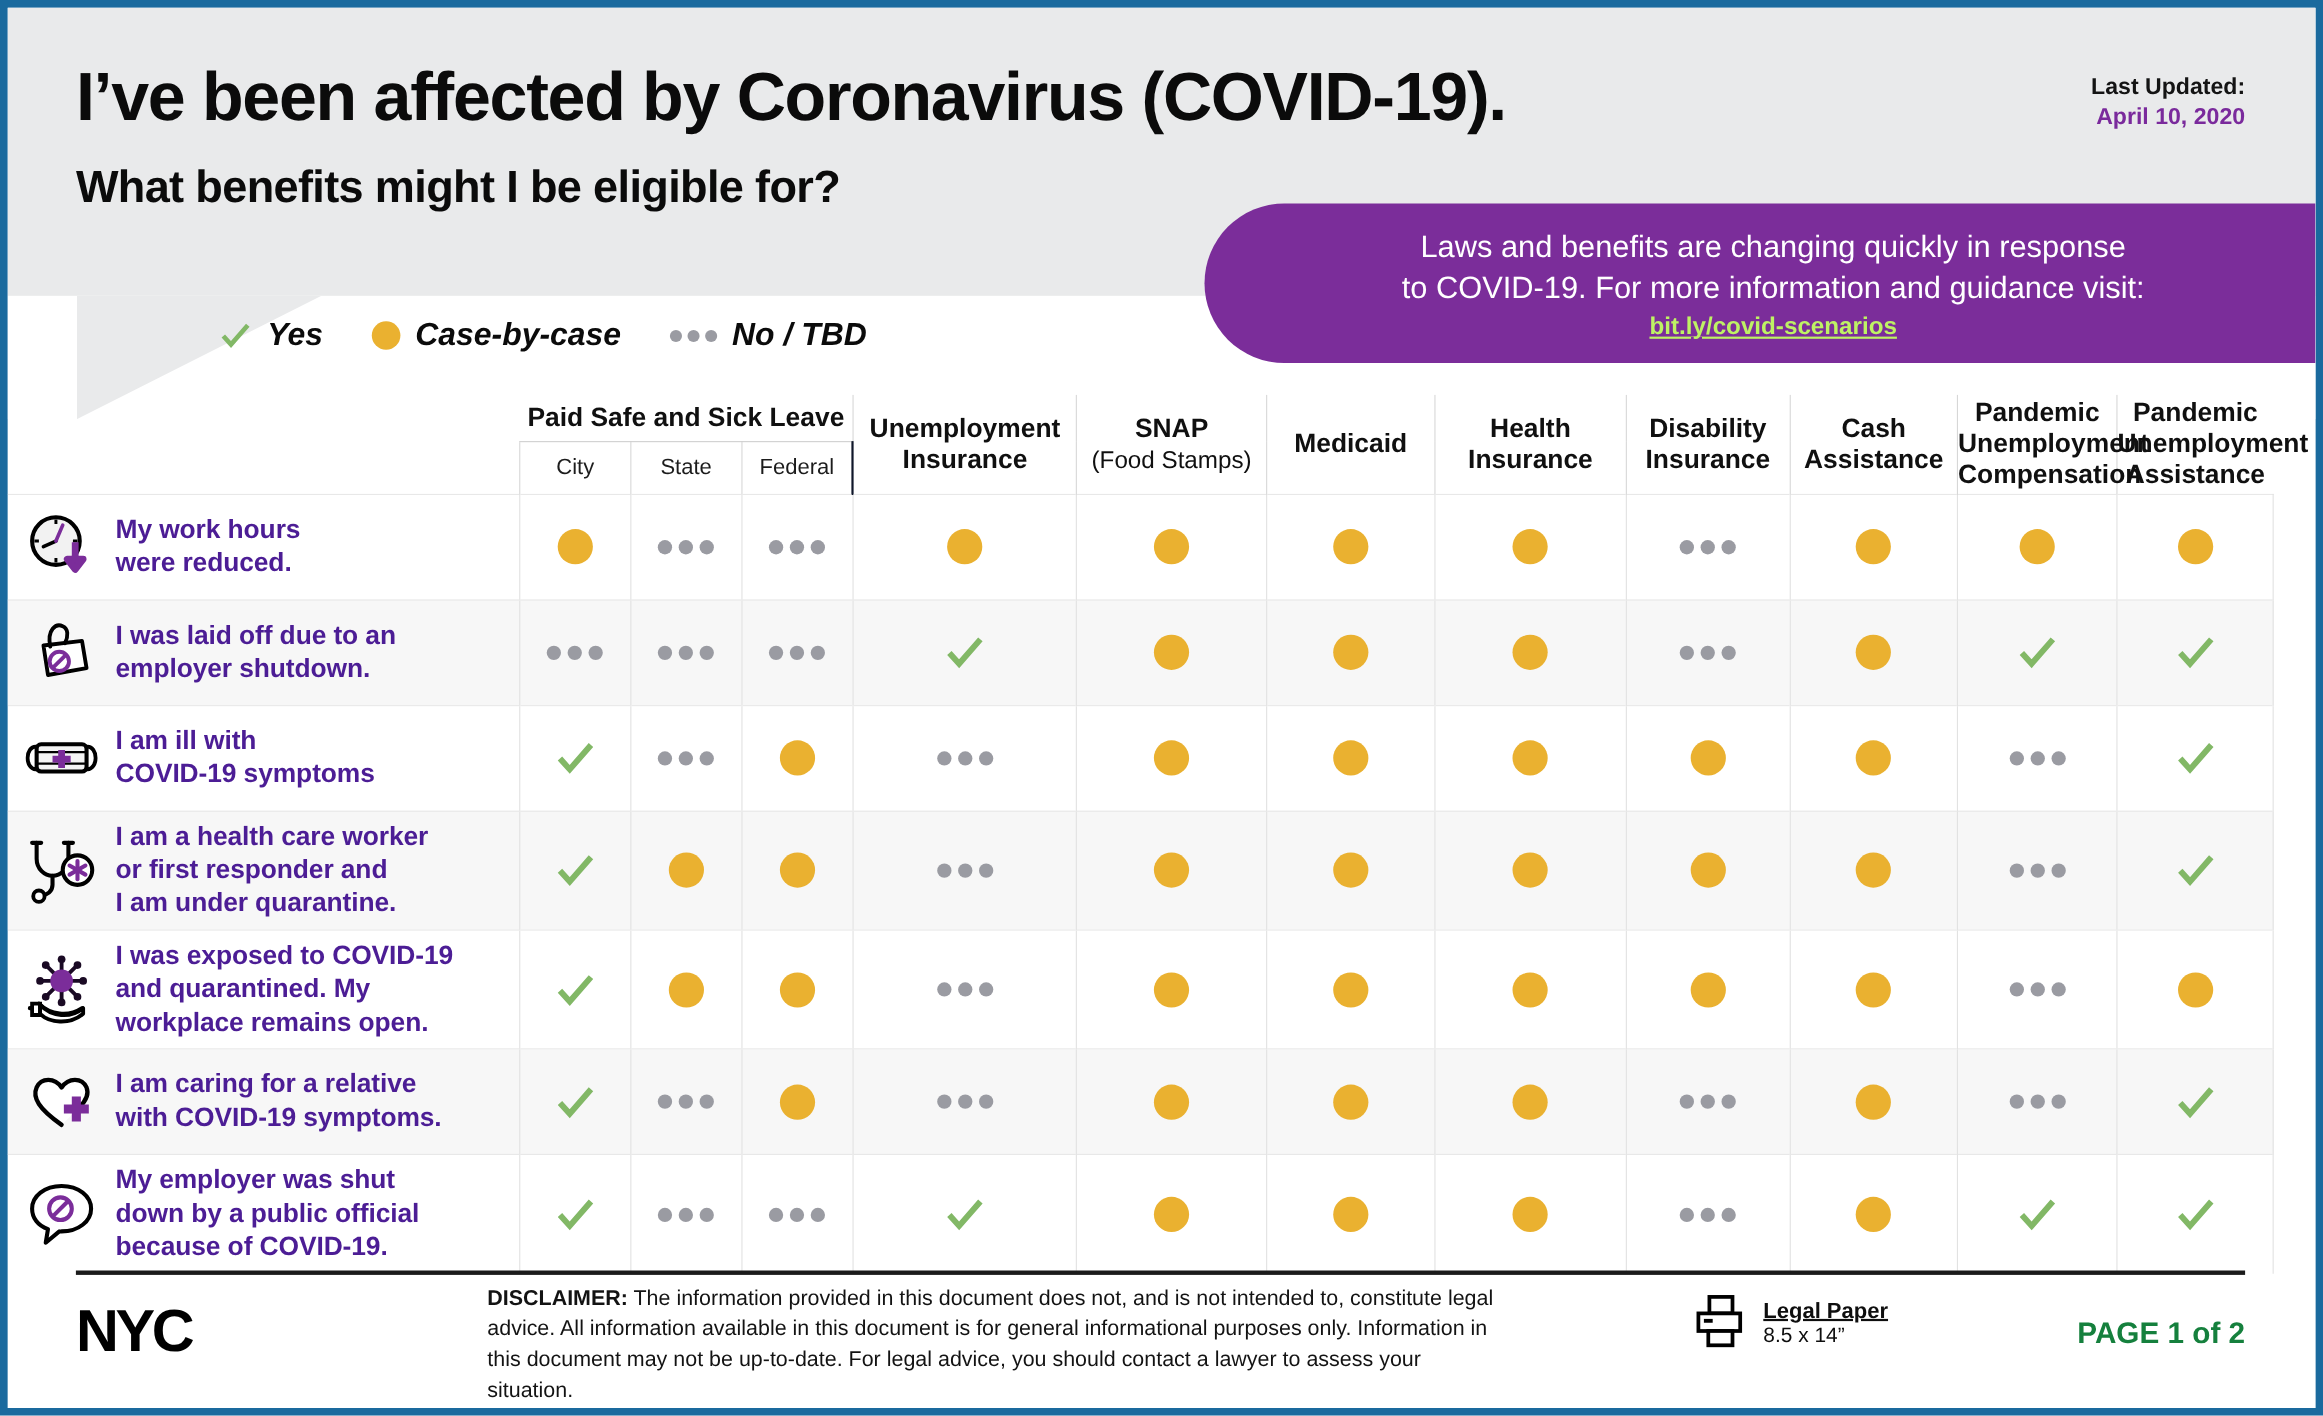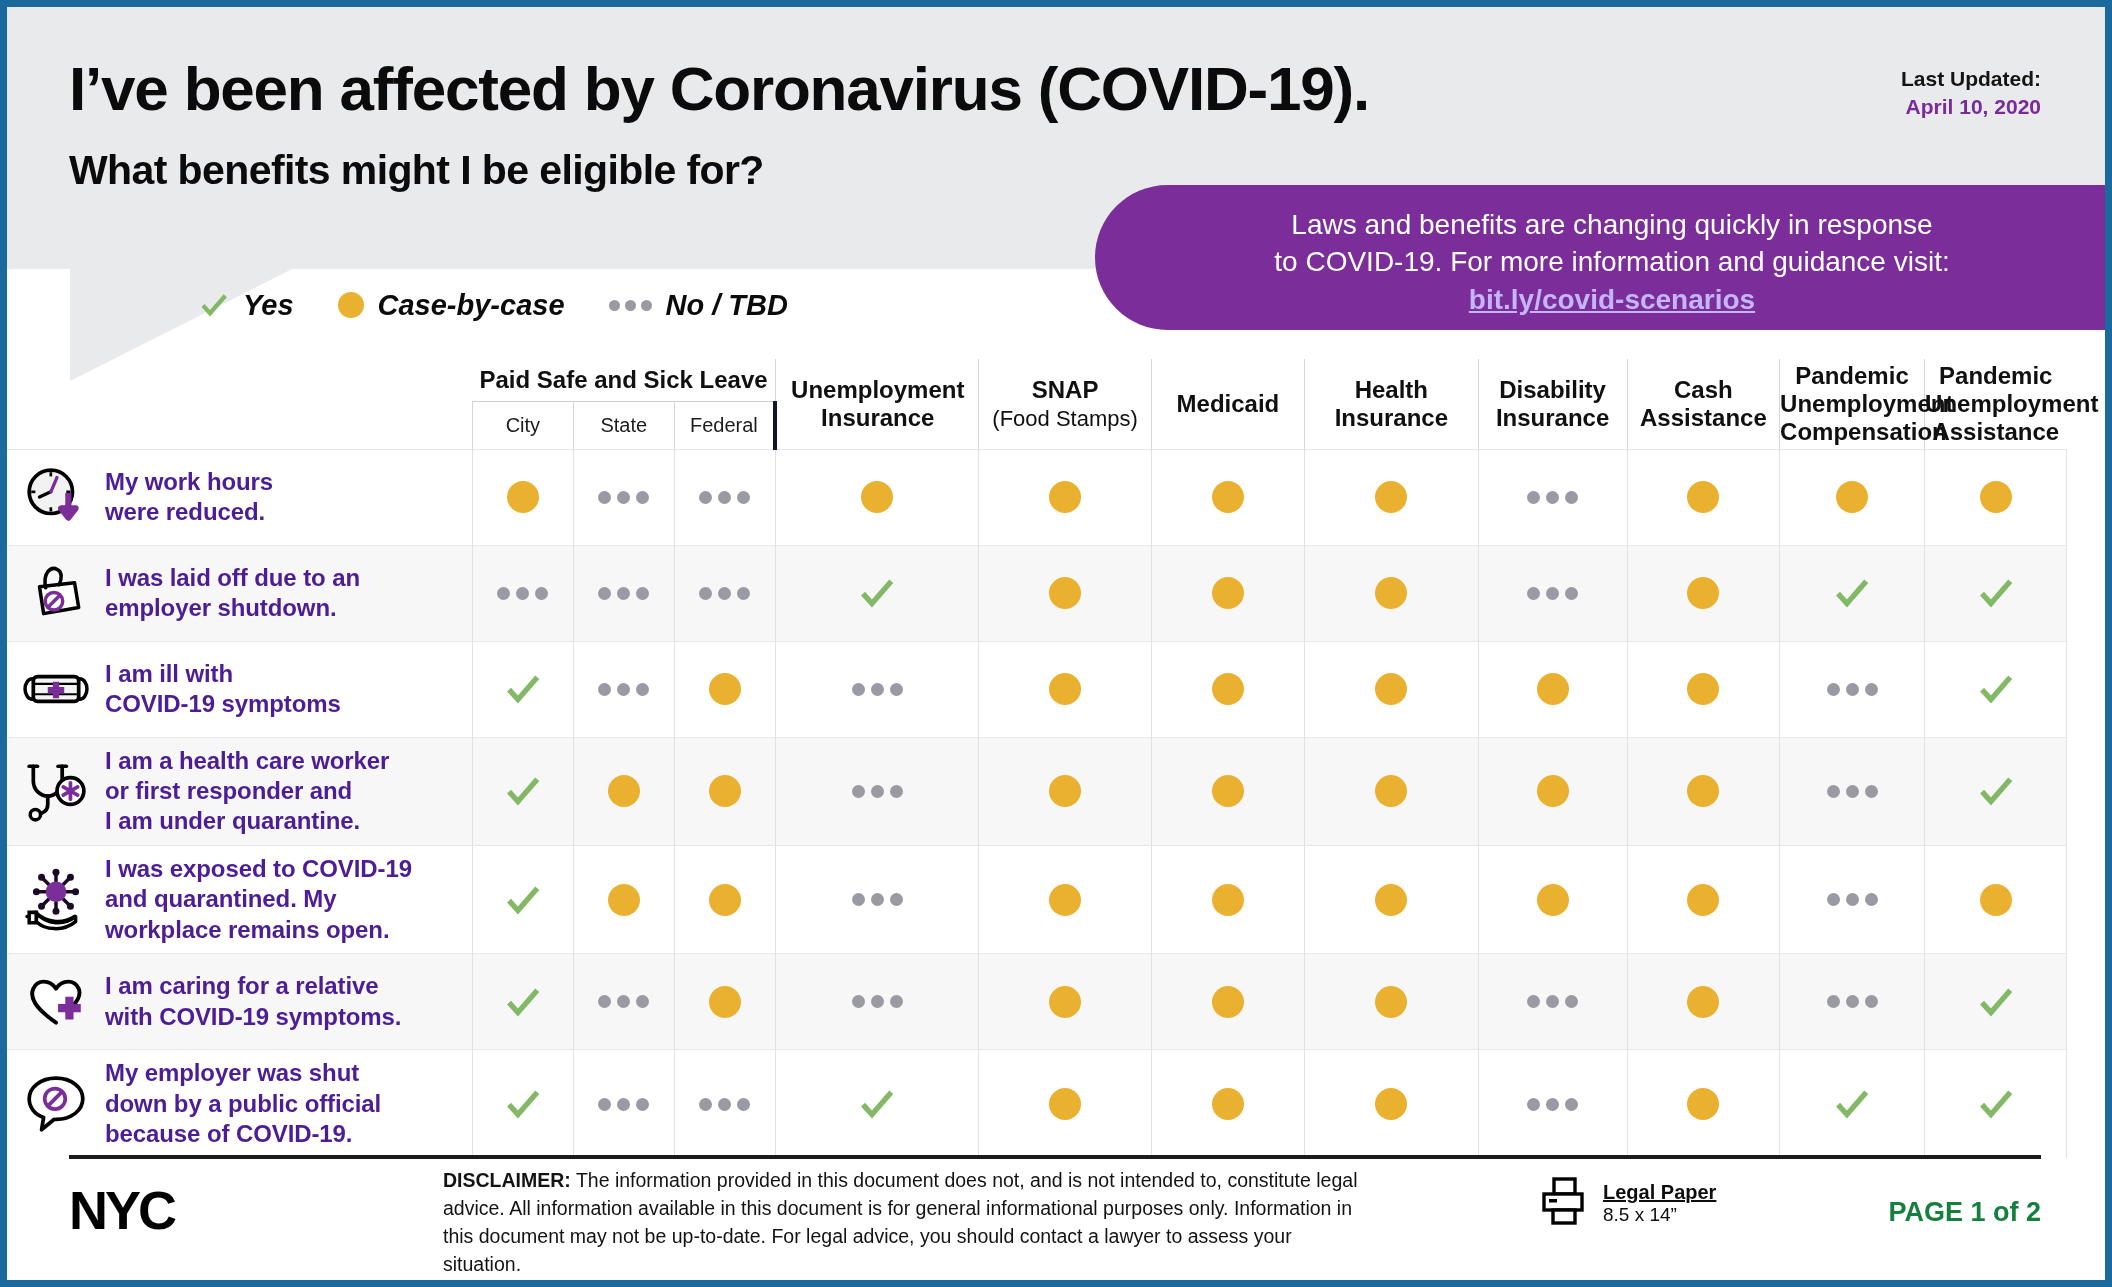--- a/index.html
+++ b/index.html
@@ -91,26 +91,26 @@
     text-align: center;
     padding: 21px 36px 0 60px;
   }
   .purple-banner .l {
     font-size: 28px;
     line-height: 1.33;
     font-weight: 400;
     display: block;
   }
   .purple-banner .lnk {
-    font-size: 28px;
+    font-size: 22px;
     font-weight: 700;
     text-decoration: underline;
     display: block;
     margin-top: 4px;
-    color: #c4b5fd;
+    color: #bef264;
   }
 
   
   .legend {
     position: absolute;
     left: 192px; top: 272px;
     display: flex;
     align-items: center;
     height: 52px;
     gap: 0;
@@ -156,21 +156,21 @@
   }
   .sub-head {
     text-align: center;
     font-size: 20px;
     font-weight: 400;
     color: #1c1c1c;
     height: 48px;
     vertical-align: middle;
     border-left: 1px solid #d7d7d7;
   }
-  .sub-head.last { border-right: 4px solid #0f172a; }
+  .sub-head.last { border-right: 2px solid #0f172a; }
   .main-head {
     text-align: center;
     font-size: 24px;
     font-weight: 700;
     color: #101010;
     vertical-align: middle;
     line-height: 1.17;
     border-left: 1px solid #d7d7d7;
     padding: 0 4px 4px 4px;
   }

